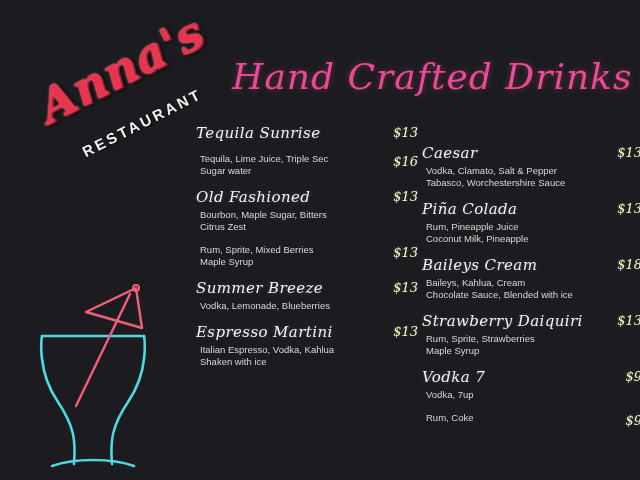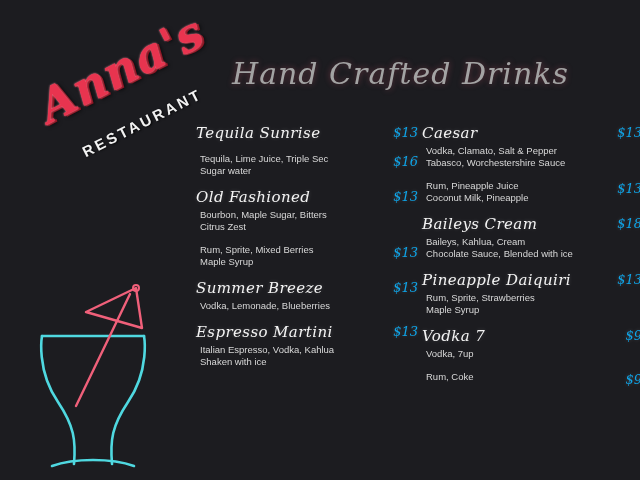--- a/index.html
+++ b/index.html
@@ -52,33 +52,33 @@
     color: #f2f2f2;
     text-shadow: 1px 1px 2px rgba(0,0,0,0.8);
   }
   
   .menu-title {
     position: absolute;
     left: 232px;
     top: 56px;
     font-family: "DejaVu Serif", serif;
     font-style: italic;
-    font-size: 30px;
-    color: #a3a3a3;
+    font-size: 36px;
+    color: #ec4899;
     letter-spacing: 1px;
     white-space: nowrap;
     text-shadow: 0 0 6px rgba(240,96,122,0.35);
   }
   
   .col {
     position: absolute;
     top: 124px;
   }
   .col-left  { left: 196px; width: 190px; }
-  .col-right { left: 422px; width: 190px; }
+  .col-right { left: 422px; width: 190px; margin-top: 20px; }
 
   .item { margin-bottom: 11px; }
   .item-head {
     position: relative;
     display: block;
   }
   .item-name {
     font-family: "DejaVu Serif", serif;
     font-style: italic;
     font-size: 15px;
@@ -86,21 +86,21 @@
     letter-spacing: 0.4px;
     text-shadow: 0 0 4px rgba(255,255,255,0.18);
   }
   .item-price {
     position: absolute;
     right: -32px;
     top: 1px;
     font-family: "DejaVu Serif", serif;
     font-style: italic;
     font-size: 13px;
-    color: #0ea5e9;
+    color: #fef9c3;
     text-shadow: 0 0 4px rgba(255,255,255,0.18);
   }
   .item-desc {
     margin-top: 3px;
     margin-left: 4px;
     font-family: "Liberation Sans", sans-serif;
     font-size: 9.5px;
     line-height: 12px;
     color: #d8d8d8;
     white-space: pre-line;
@@ -188,38 +188,39 @@
       <div class="item-head">
         <span class="item-name">Caesar</span>
         <span class="item-price">$13</span>
       </div>
       <div class="item-desc">Vodka, Clamato, Salt &amp; Pepper
 Tabasco, Worchestershire Sauce</div>
     </div>
 
     <div class="item">
       <div class="item-head">
+        <span class="item-name">Piña Colada</span>
         <span class="item-price">$13</span>
       </div>
       <div class="item-desc">Rum, Pineapple Juice
 Coconut Milk, Pineapple</div>
     </div>
 
     <div class="item">
       <div class="item-head">
         <span class="item-name">Baileys Cream</span>
         <span class="item-price">$18</span>
       </div>
       <div class="item-desc">Baileys, Kahlua, Cream
 Chocolate Sauce, Blended with ice</div>
     </div>
 
     <div class="item">
       <div class="item-head">
-        <span class="item-name">Pineapple Daiquiri</span>
+        <span class="item-name">Strawberry Daiquiri</span>
         <span class="item-price">$13</span>
       </div>
       <div class="item-desc">Rum, Sprite, Strawberries
 Maple Syrup</div>
     </div>
 
     <div class="item">
       <div class="item-head">
         <span class="item-name">Vodka 7</span>
         <span class="item-price">$9</span>

